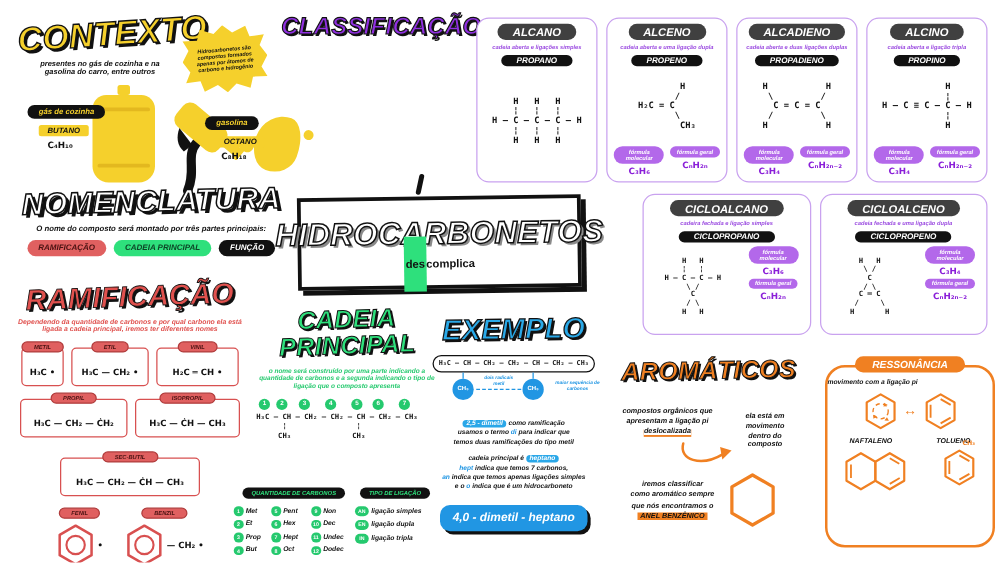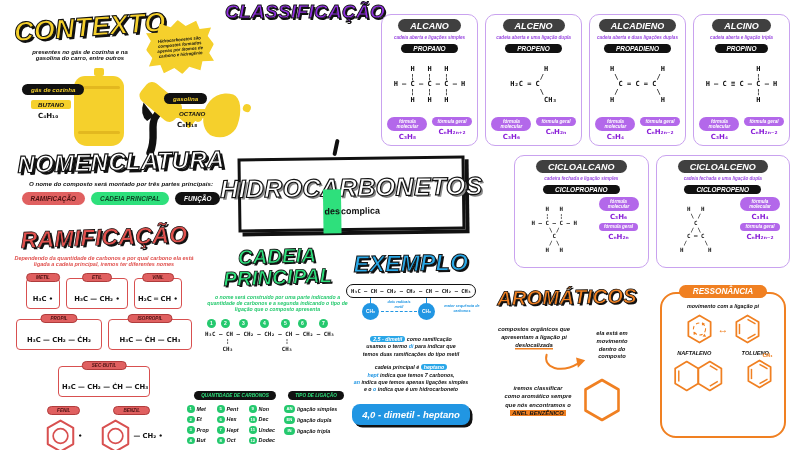--- a/index.html
+++ b/index.html
@@ -28,21 +28,21 @@
 .cyl{position:absolute;left:74px;top:76px;width:50px;height:70px;background:#F5D02C;border-radius:11px 11px 13px 13px}
 .cyl:before{content:"";position:absolute;left:20px;top:-8px;width:10px;height:8px;background:#F5D02C;border-radius:2px}
 .cyl-line{position:absolute;left:4px;right:4px;height:3px;background:#E3B81F;border-radius:2px}
 .tagpill{background:#111;color:#F5D02C;font-size:6.2px;padding:2px 9px;border-radius:9px;white-space:nowrap}
 .ylabel{background:#F5D02C;color:#111;font-size:6.2px;padding:1px 7px;border-radius:2px;white-space:nowrap}
 .formula{font-size:7px}
 .splat{left:204px;top:92px;width:36px;height:46px;background:#F5D02C;border-radius:60% 40% 55% 45%/50% 60% 40% 50%;transform:rotate(20deg)}
 .splat:before{content:"";position:absolute;left:-9px;top:28px;width:10px;height:10px;border-radius:50%;background:#F5D02C}
 .splat:after{content:"";position:absolute;right:-7px;top:4px;width:8px;height:8px;border-radius:50%;background:#F5D02C}
 
-.sec-classif{left:225px;top:1px;width:152px;text-align:left}
+.sec-classif{left:225px;top:11px;width:152px;text-align:left}
 .classif-item{margin-top:7px}
 .classif-pill{display:inline-block;background:#A44BE8;color:#16061f;font-size:7.6px;padding:2.5px 12px;border-radius:12px;white-space:nowrap}
 .classif-desc{display:block;font-size:6.6px;margin-top:2px}
 
 .cards-row{left:381px;top:14px;width:409px;display:flex;gap:7px}
 .pcard{position:relative;flex:1;border:1.6px solid #C9A2EF;border-radius:10px;background:#fff;padding:4px 2px 4px;display:flex;flex-direction:column;align-items:center;height:132px}
 .pcard-title{background:#404040;color:#fff;font-size:9px;padding:1.5px 12px;border-radius:11px;white-space:nowrap}
 .pcard-sub{font-size:4.6px;color:#9A4AE0;margin-top:3px;white-space:nowrap}
 .pcard-name{background:#111;color:#fff;font-size:6.5px;padding:1px 12px;border-radius:9px;margin-top:4px;white-space:nowrap}
 .pcard-struct{font-size:7px;line-height:1.1;flex:1;display:flex;align-items:center}
@@ -117,21 +117,21 @@
 .ex-button{width:118px;margin:10px auto 0;background:#2196E3;color:#fff;font-size:9.5px;padding:5px 0;border-radius:8px;box-shadow:2.5px 2.5px 0 #111}
 
 .sec-arom{left:492px;top:286px;width:150px}
 .sec-arom h2{text-align:center}
 .arom-left{left:2px;top:40px;width:80px;font-size:5.8px;line-height:1.35}
 .arom-right{left:96px;top:44px;width:48px;font-size:5.8px;line-height:1.35}
 .arom-arrow{left:50px;top:66px;width:46px;height:24px}
 .arom-bottom{left:8px;top:98px;width:76px;font-size:5.8px;line-height:1.45;white-space:pre-line}
 .arom-benzene{left:90px;top:92px;width:40px;height:44px}
 
-.res-box{left:660px;top:292px;width:126px;height:146px;border:2.5px solid #F08022;border-radius:16px;background:#fff;text-align:center}
+.res-box{left:660px;top:292px;width:136px;height:146px;border:2.5px solid #F08022;border-radius:16px;background:#fff;}
 .res-title{display:block;width:max-content;margin:-9px auto 0;background:#F08022;color:#fff;font-size:8.2px;padding:2px 14px;border-radius:11px}
 .res-sub{font-size:5.4px;margin-top:5px}
 .res-row1{display:flex;align-items:center;justify-content:center;gap:5px;margin-top:5px}
 .res-arrow{color:#F08022;font-weight:bold;font-size:11px}
 .res-labels{display:flex;justify-content:space-around;margin-top:6px;font-size:5.6px}
 .res-row2{display:flex;justify-content:space-around;align-items:center;margin-top:3px}
 .tol-wrap{position:relative;display:inline-block}
 .tol-ch3{position:absolute;top:-7px;left:60%;color:#F08022;font-size:5px;white-space:nowrap}
 </style>
 </head>
@@ -205,30 +205,20 @@
 
     <div class="pcard">
       <span class="pcard-title bi">ALCANO</span>
       <span class="pcard-sub bi">cadeia aberta e ligações simples</span>
       <span class="pcard-name bi">PROPANO</span>
       <div class="struct pcard-struct">    H   H   H
     ¦   ¦   ¦
 H — C — C — C — H
     ¦   ¦   ¦
     H   H   H</div>
-      <div class="fm-row">
-        <div class="fm-col">
-          <span class="fm-pill bi">fórmula molecular</span>
-          <span class="fm-val chem">C₃H₈</span>
-        </div>
-        <div class="fm-col">
-          <span class="fm-pill bi">fórmula geral</span>
-          <span class="fm-val chem">CₙH₂ₙ₊₂</span>
-        </div>
-      </div>
     </div>
 
     <div class="pcard">
       <span class="pcard-title bi">ALCENO</span>
       <span class="pcard-sub bi">cadeia aberta e uma ligação dupla</span>
       <span class="pcard-name bi">PROPENO</span>
       <div class="struct pcard-struct">        H
        /
 H₂C = C
        \
@@ -350,28 +340,28 @@
     <span class="logo-des">des</span><span>complica</span>
   </div>
 </div>
 
 <section class="abs sec-ramif">
   <h2 class="big-title t-ramif">RAMIFICAÇÃO</h2>
   <p class="ramif-desc bi">Dependendo da quantidade de carbonos e por qual carbono ela está ligada a cadeia principal, iremos ter diferentes nomes</p>
   <div class="rrow r1">
     <div class="rbox" style="width:34px"><span class="rbox-label">METIL</span><span class="rbox-formula chem">H₃C •</span></div>
     <div class="rbox" style="width:62px"><span class="rbox-label">ETIL</span><span class="rbox-formula chem">H₃C — CH₂ •</span></div>
-    <div class="rbox" style="width:48px"><span class="rbox-label">VINIL</span><span class="rbox-formula chem">H₂C ═ CH •</span></div>
+    <div class="rbox" style="width:66px"><span class="rbox-label">VINIL</span><span class="rbox-formula chem">H₂C ═ CH •</span></div>
   </div>
   <div class="rrow r2">
     <div class="rbox" style="width:86px"><span class="rbox-label">PROPIL</span><span class="rbox-formula chem">H₃C — CH₂ — ĊH₂</span></div>
     <div class="rbox" style="width:84px"><span class="rbox-label">ISOPROPIL</span><span class="rbox-formula chem">H₃C — ĊH — CH₃</span></div>
   </div>
   <div class="rrow r3">
-    <div class="rbox" style="width:92px"><span class="rbox-label">SEC-BUTIL</span><span class="rbox-formula chem">H₃C — CH₂ — ĊH — CH₃</span></div>
+    <div class="rbox" style="width:112px"><span class="rbox-label">SEC-BUTIL</span><span class="rbox-formula chem">H₃C — CH₂ — ĊH — CH₃</span></div>
   </div>
   <div class="rrow r4">
     <div class="rhex">
       <span class="rhex-label">FENIL</span>
       <span class="rhex-row">
           <svg class="hex-red" width="31" height="34" viewBox="0 0 40 44">
             <use href="#hexc"></use>
           </svg>
           <span class="rbox-formula chem">•</span>
         </span>

